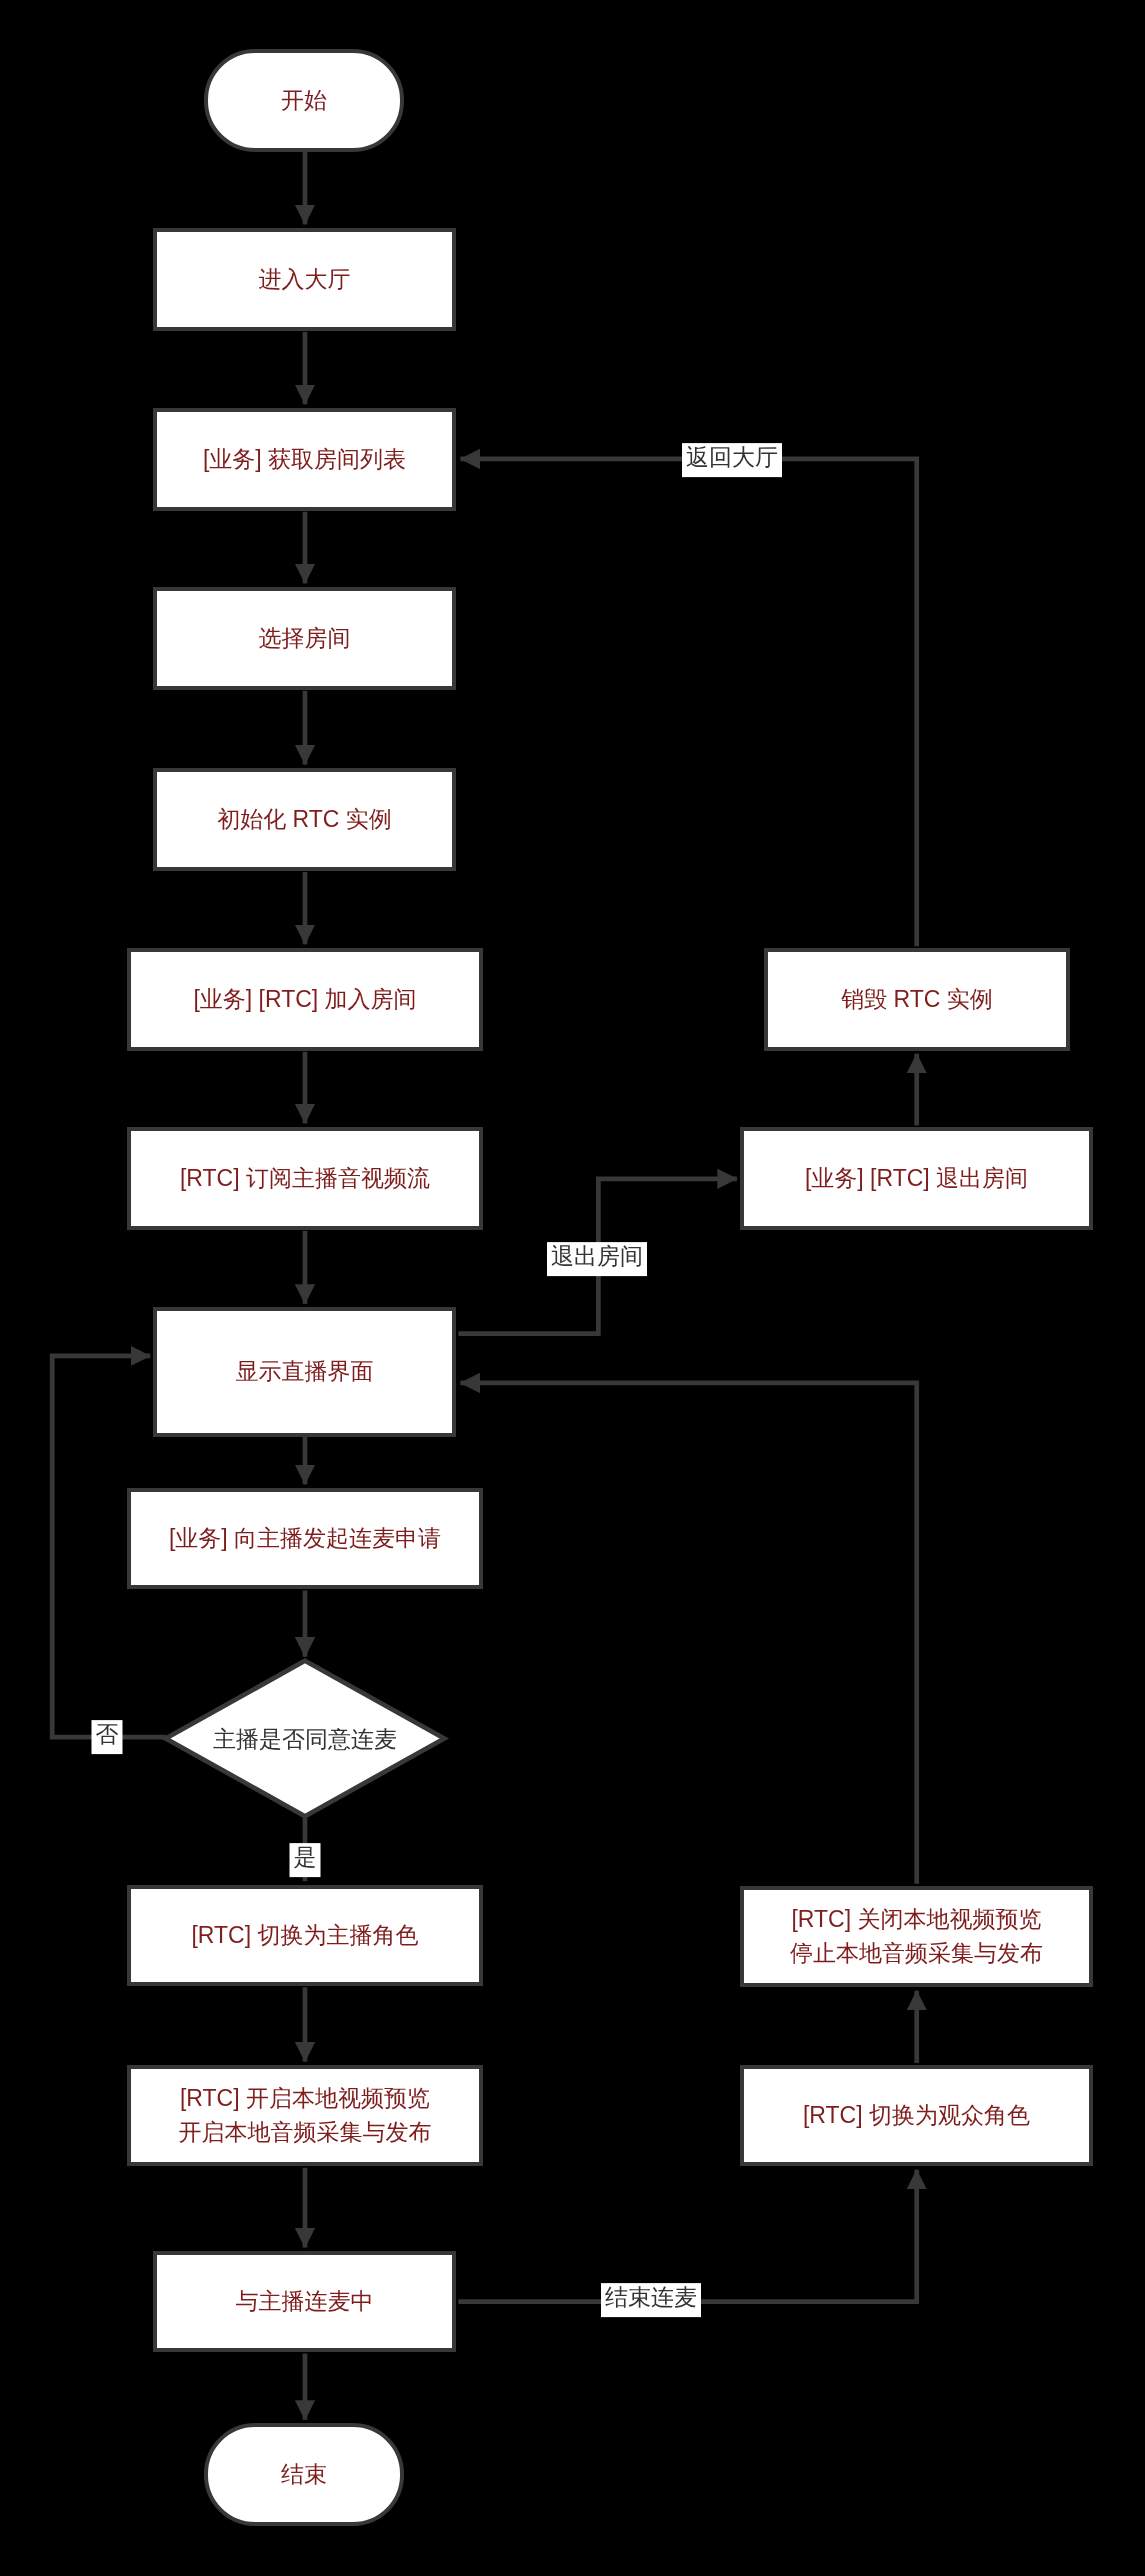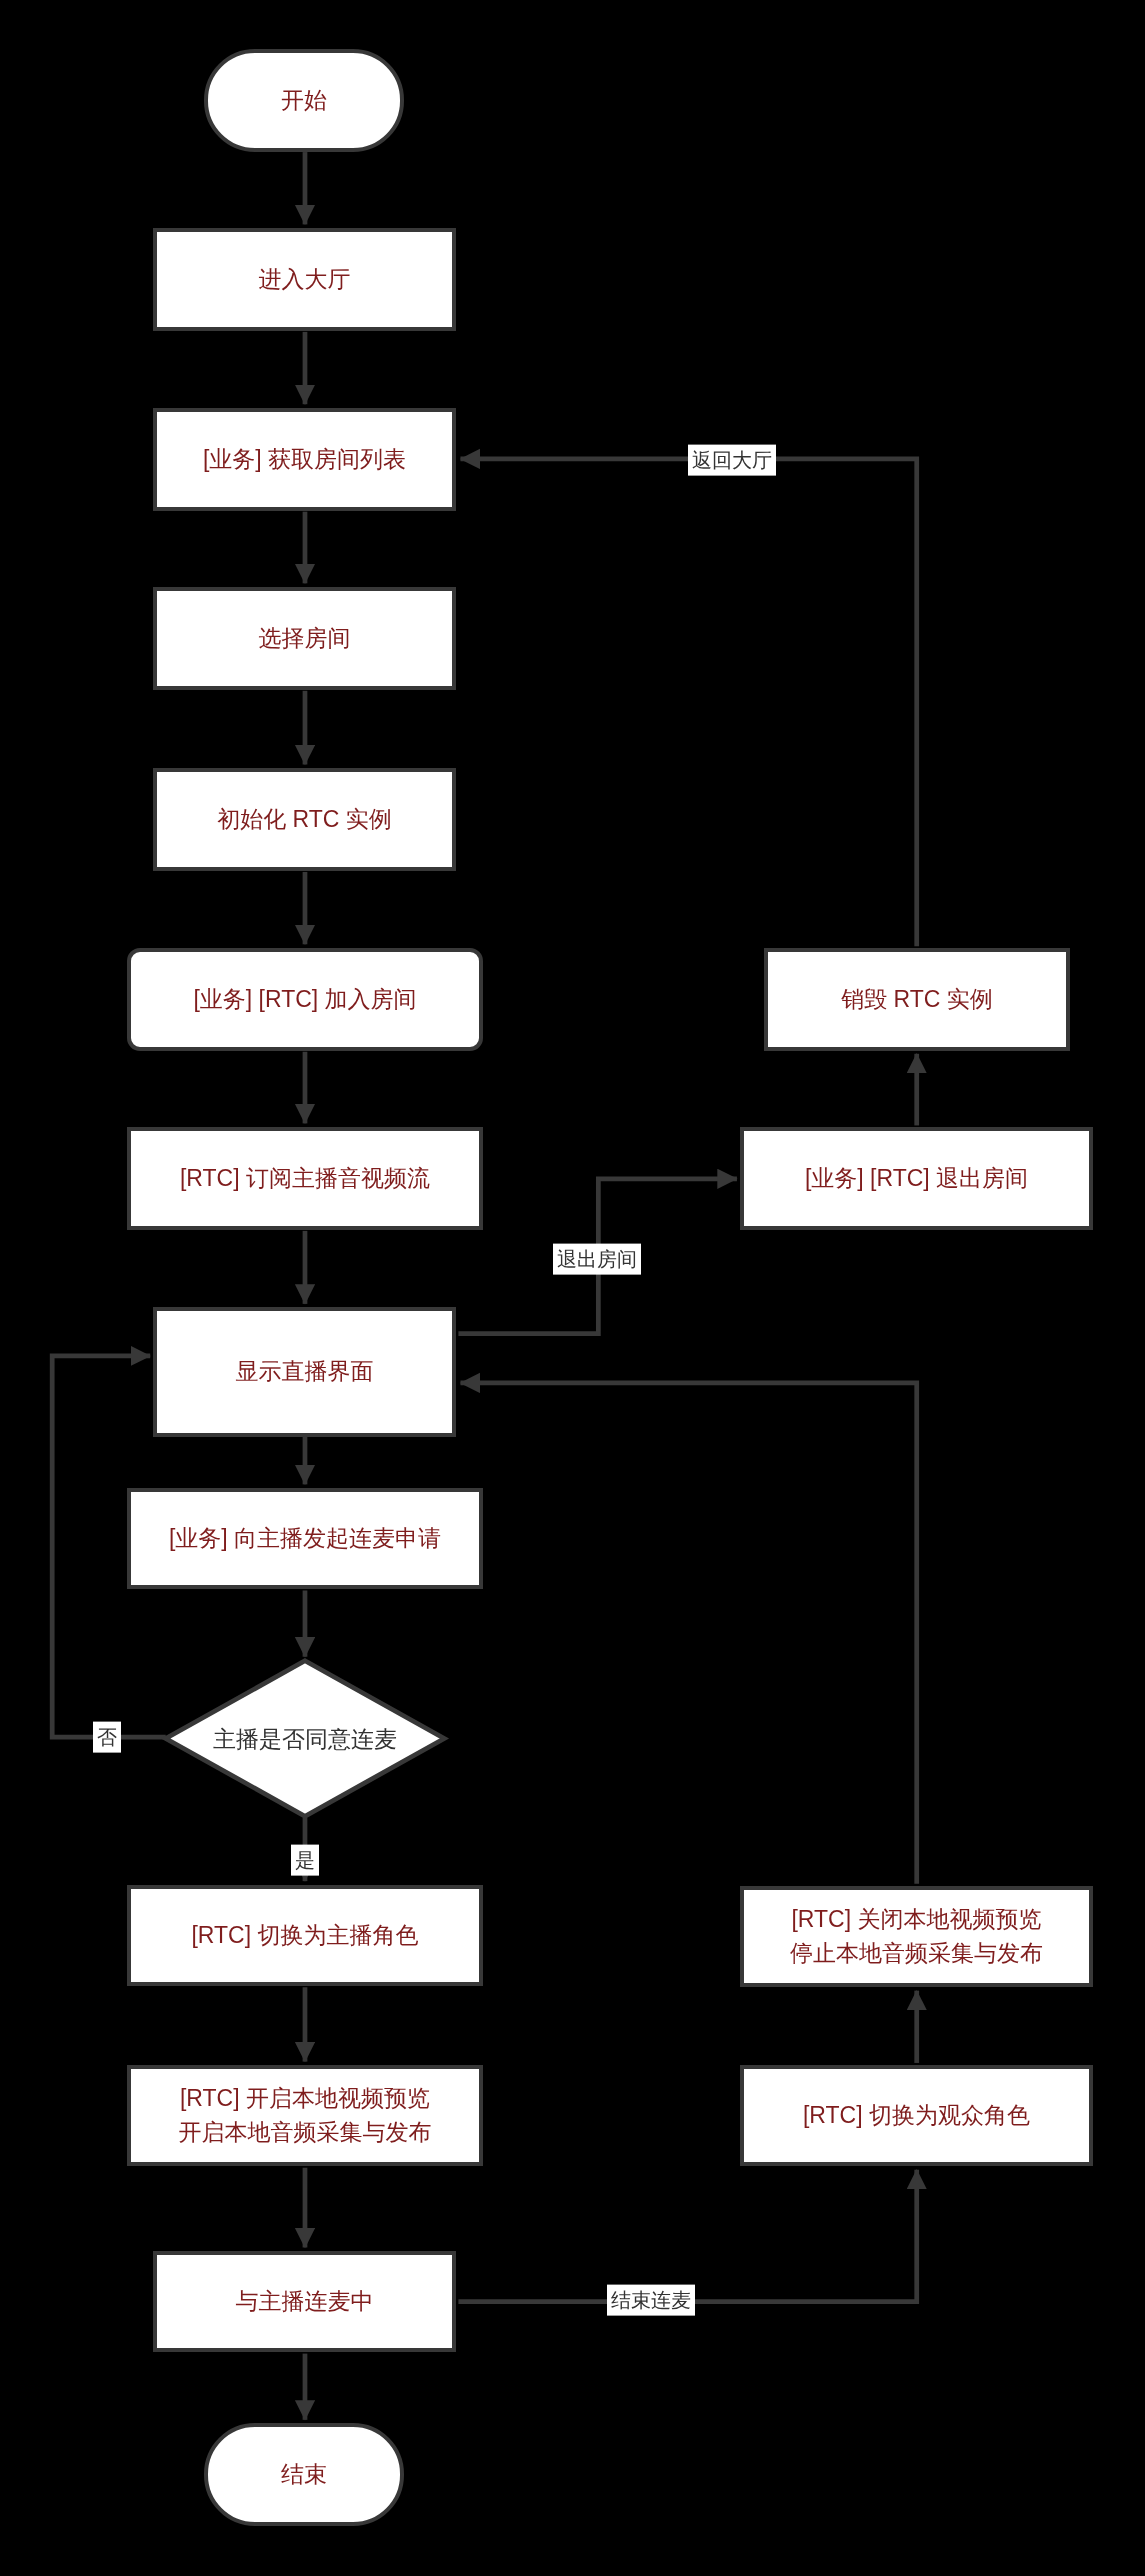--- a/index.html
+++ b/index.html
@@ -34,24 +34,25 @@
     font-size:23px;
     display:flex;align-items:center;justify-content:center;
     transform:translate(-50%,-50%);
     white-space:nowrap;
   }
   .edge-chip{
     position:absolute;
     transform:translate(-50%,-50%);
     background:#fff;
     color:#333;
-    font-size:20px;
+    font-size:23px;
     line-height:1.0;
     padding:5.4px 4px;
     white-space:nowrap;
+    font-family:Liberation Mono, monospace;
   }
 </style>
 </head>
 <body>
 
 <div class="canvas">
 
   <svg class="edges" width="1146" height="2576" viewBox="0 0 1695 3811">
     <defs>
       <marker id="arrow" markerUnits="userSpaceOnUse" markerWidth="34" markerHeight="34" refX="29" refY="15" orient="auto">
@@ -96,21 +97,21 @@
   </div>
 
   <div class="node" style="left:153px;top:587px;width:303px;height:103px;">
     <span>选择房间</span>
   </div>
 
   <div class="node" style="left:153px;top:768px;width:303px;height:103px;">
     <span>初始化 RTC 实例</span>
   </div>
 
-  <div class="node" style="left:127px;top:948px;width:356px;height:103px;border-radius:13px;">
+  <div class="node" style="left:127px;top:948px;width:356px;height:103px;">
     <span>[业务] [RTC] 加入房间</span>
   </div>
 
   <div class="node" style="left:127px;top:1127px;width:356px;height:103px;">
     <span>[RTC] 订阅主播音视频流</span>
   </div>
 
   <div class="node" style="left:153px;top:1307px;width:303px;height:130px;">
     <span>显示直播界面</span>
   </div>

